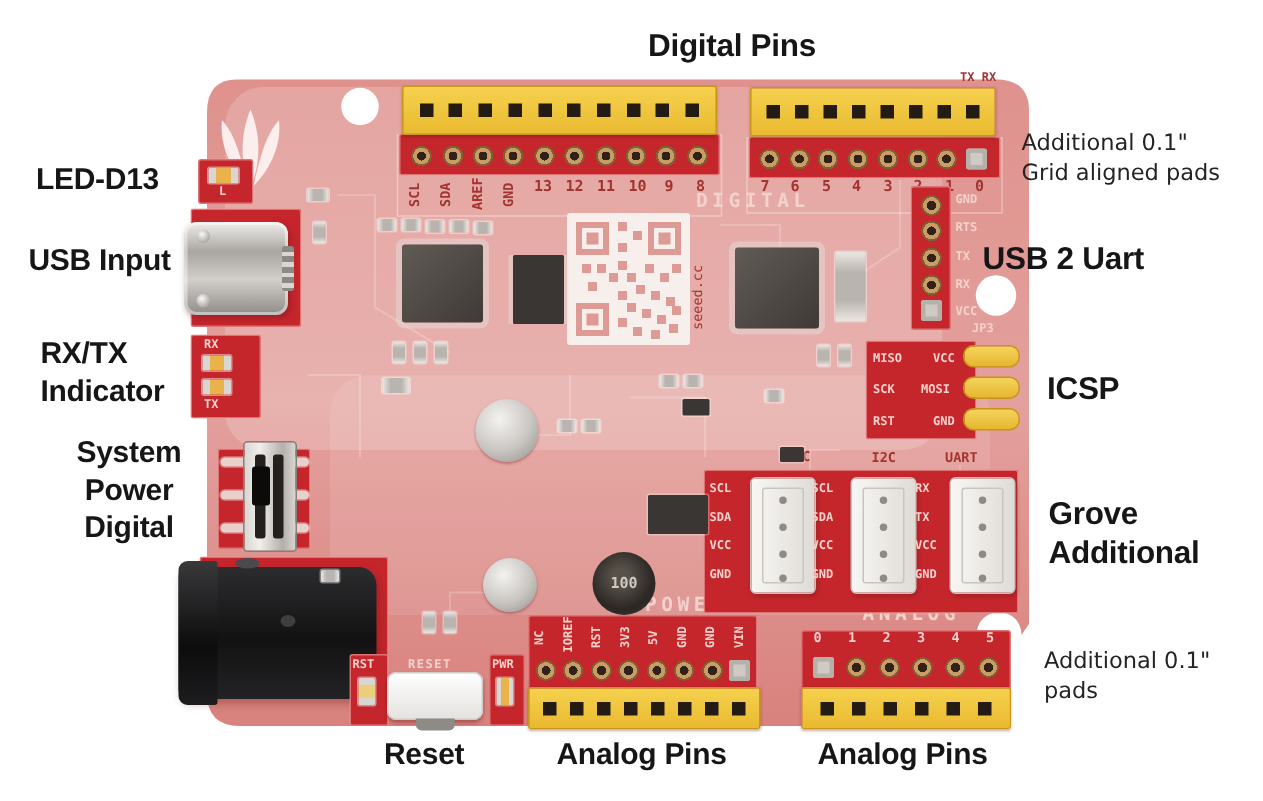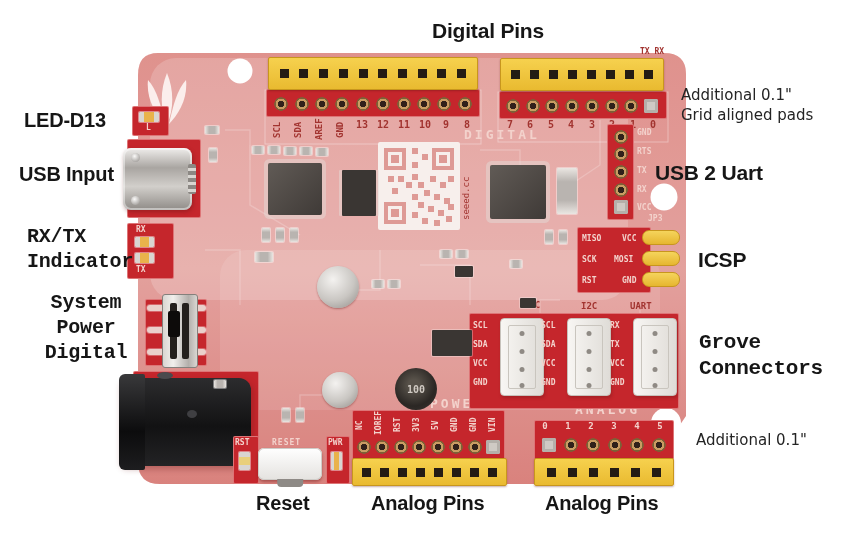--- a/index.html
+++ b/index.html
@@ -3,21 +3,21 @@
 <meta charset="utf-8">
 <style>
   html,body{margin:0;padding:0;background:#fff;}
   #stage{position:relative;width:842px;height:534px;background:#ffffff;overflow:hidden;
          font-family:"Liberation Sans",sans-serif;}
   svg{position:absolute;left:0;top:0;}
 
   
   .ann{position:absolute;font-weight:700;font-size:20px;color:#161616;letter-spacing:-0.2px;white-space:nowrap;}
   .ann.ctr{text-align:center;}
-  .ann .ln{line-height:1.25;font-family:Liberation Mono, monospace;}
+  .ann .ln{line-height:1.25;}
   .pads{position:absolute;font-family:"DejaVu Sans",sans-serif;font-weight:400;font-size:15px;
         color:#242424;line-height:1.3;white-space:nowrap;}
 
   
   .redbox{position:absolute;background:#c5262c;border:1px solid rgba(250,215,210,.45);border-radius:2px;box-sizing:border-box;}
   .yheader{position:absolute;background:linear-gradient(180deg,#f6d14e,#e9ba30);border:1px solid #c8961d;
            border-radius:2px;display:flex;align-items:center;justify-content:space-evenly;
            box-sizing:border-box;box-shadow:0 1px 2px rgba(90,20,20,.35);}
   .ypin{width:9px;height:9px;background:#241c14;}
   .holes{position:absolute;display:flex;align-items:center;justify-content:space-evenly;}
@@ -434,25 +434,26 @@
   <div class="pads" style="left:681px;top:86px;">
     <div class="ln">Additional 0.1"</div>
     <div class="ln">Grid aligned pads</div>
   </div>
 
   <div class="ann" style="left:655px;top:161px;font-size:21px;">USB 2 Uart</div>
   <div class="ann" style="left:698px;top:248px;font-size:21px;">ICSP</div>
 
   <div class="ann" style="left:699px;top:330px;font-size:21px;">
     <div class="ln">Grove</div>
-    <div class="ln">Connectors</div>
+    <div class="ln">Additional</div>
   </div>
 
   <div class="pads" style="left:696px;top:431px;">
     <div class="ln">Additional 0.1"</div>
+    <div class="ln">pads</div>
   </div>
 
   <div class="ann" style="left:24px;top:109px;">LED-D13</div>
   <div class="ann" style="left:19px;top:163px;">USB Input</div>
 
   <div class="ann" style="left:27px;top:224px;">
     <div class="ln">RX/TX</div>
     <div class="ln">Indicator</div>
   </div>
 

